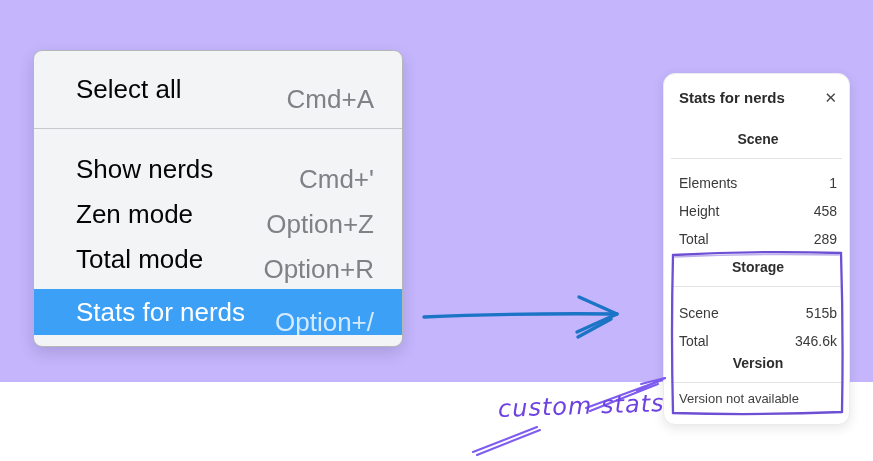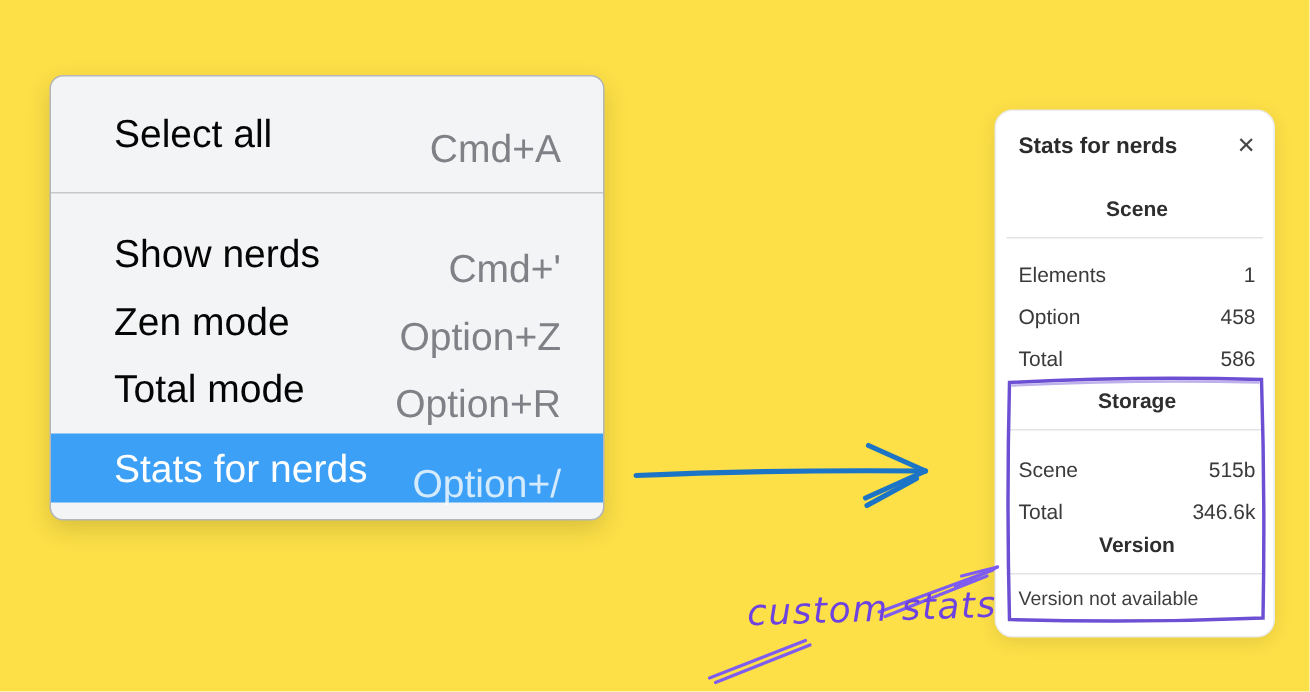--- a/index.html
+++ b/index.html
@@ -1,18 +1,18 @@
 <!DOCTYPE html>
 <html><head>
 <meta charset="utf-8">
 <style>
   * { margin:0; padding:0; box-sizing:border-box; }
   html,body { width:873px; height:461px; background:#ffffff; overflow:hidden;
               font-family:"Liberation Sans", sans-serif; }
-  .stage { position:relative; width:873px; height:461px; background:#fde047; }
+  .stage { position:relative; width:873px; height:382px; background:#c4b5fd; }
 
   
   .menu {
     position:absolute; left:33px; top:50px; width:370px; height:297px;
     background:#f3f4f5; border:1px solid #b4b6b9; border-radius:9px;
     box-shadow:0 6px 16px rgba(0,0,0,.14);
     font-size:26px; color:#050505; overflow:hidden;
   }
   .menu-row {
     display:flex; justify-content:space-between; align-items:center;
@@ -96,26 +96,26 @@
     </div>
 
     <div class="sec-heading h-scene">Scene</div>
     <div class="hr"></div>
     <div class="rows1">
       <div class="srow">
         <span>Elements</span>
         <span class="val">1</span>
       </div>
       <div class="srow">
-        <span>Option</span>
+        <span>Height</span>
         <span class="val">458</span>
       </div>
       <div class="srow">
         <span>Total</span>
-        <span class="val">586</span>
+        <span class="val">289</span>
       </div>
     </div>
 
     <div class="sec-heading h-storage">Storage</div>
     <div class="hr"></div>
     <div class="rows2">
       <div class="srow">
         <span>Scene</span>
         <span class="val">515b</span>
       </div>

